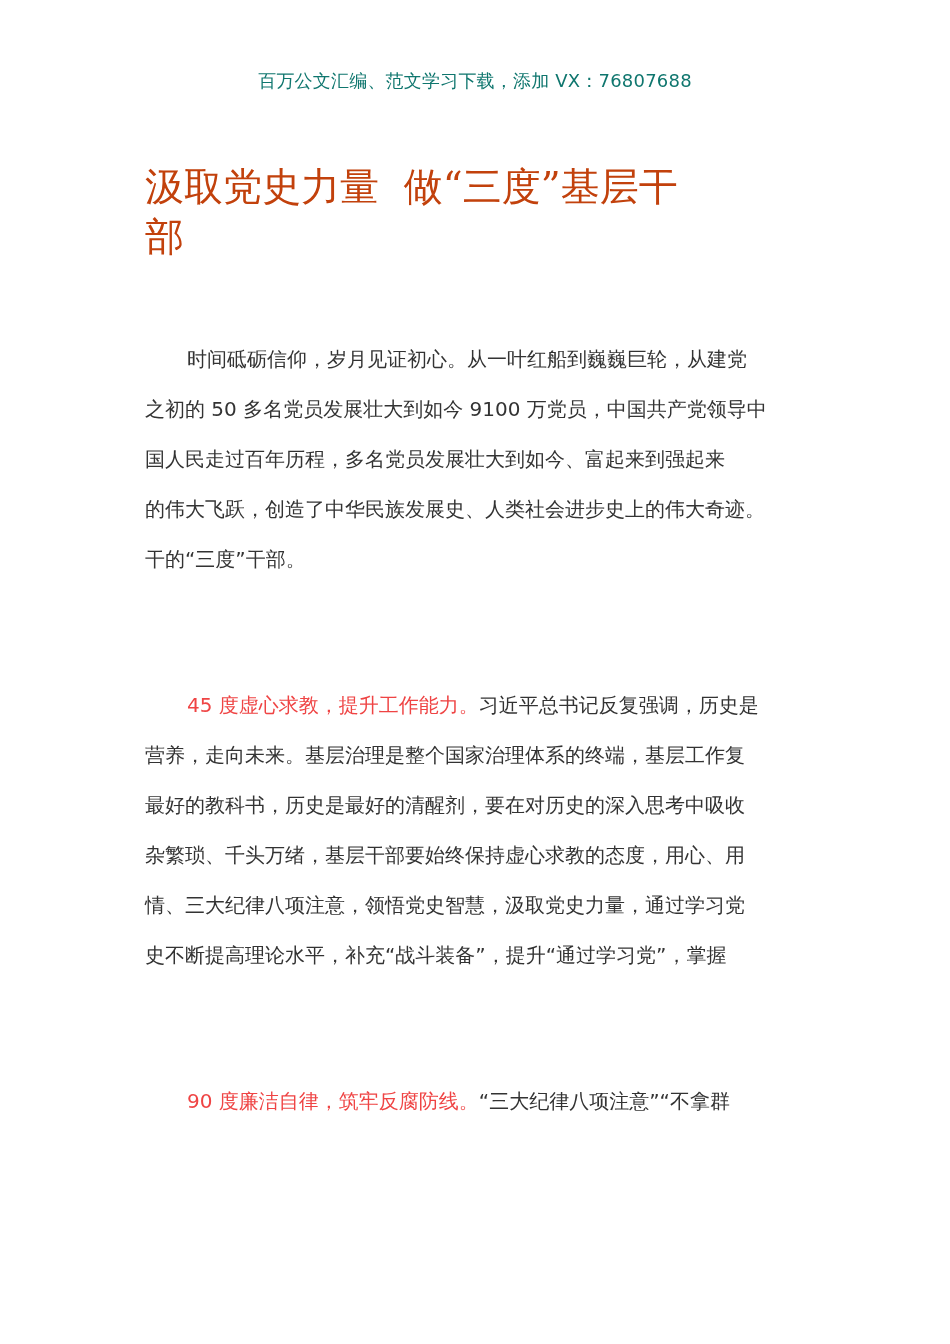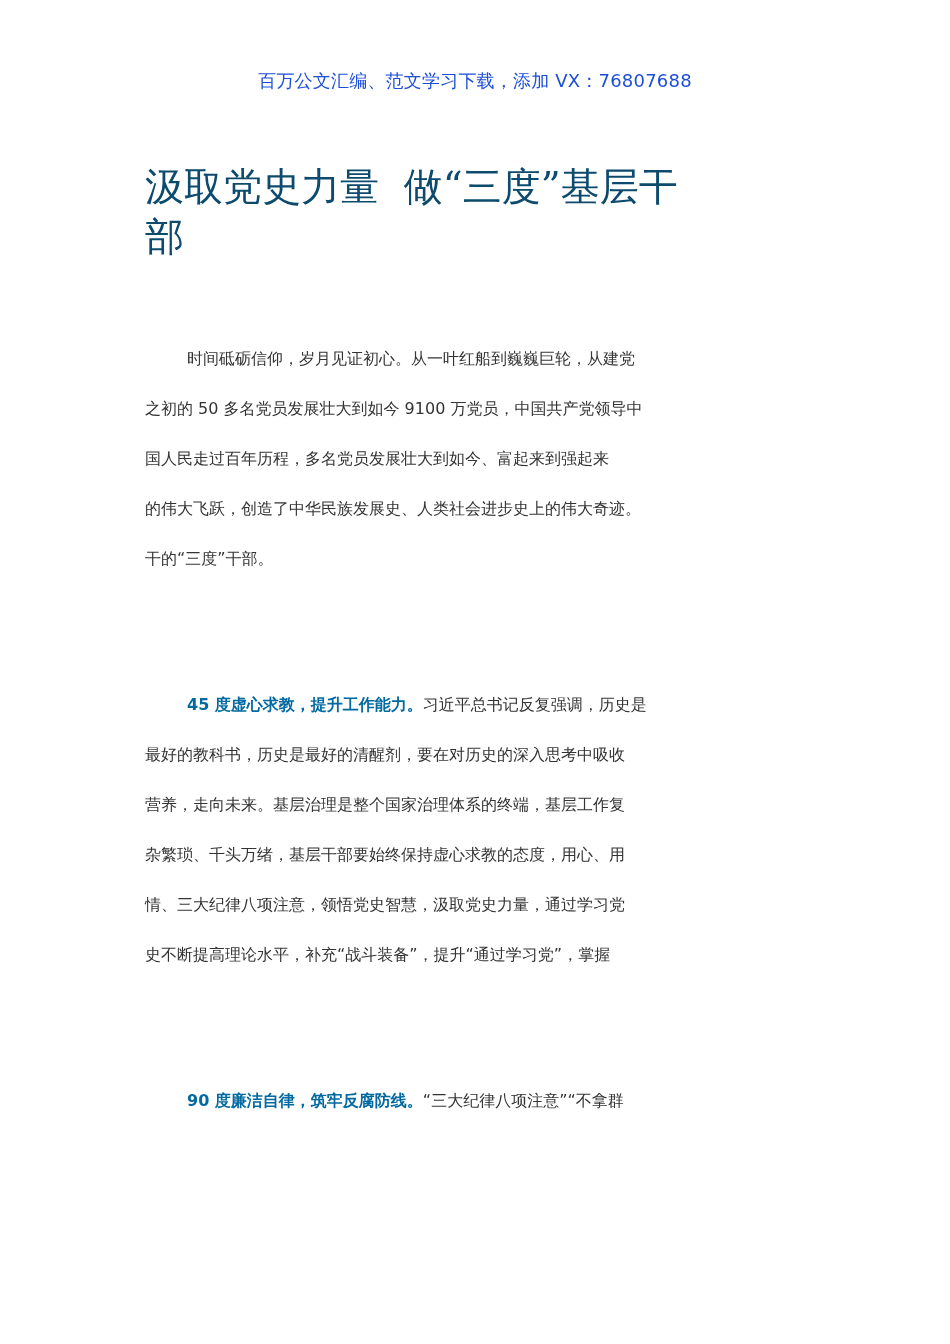--- a/index.html
+++ b/index.html
@@ -14,57 +14,57 @@
       overflow: hidden;
       font-family: "DejaVu Sans", "Liberation Sans", sans-serif;
       color: #333333;
     }
     .header-banner {
       position: absolute;
       top: 68px;
       left: 0;
       width: 950px;
       text-align: center;
-      color: #1d4ed8;
+      color: #0f766e;
       font-size: 18px;
       line-height: 26px;
       letter-spacing: 0.2px;
     }
     .doc-title {
       position: absolute;
       top: 162px;
       left: 145px;
       width: 660px;
       font-family: "DejaVu Serif", "Liberation Serif", serif;
       font-size: 39px;
       line-height: 50px;
-      color: #0c4a6e;
+      color: #c2410c;
       margin: 0;
       font-weight: normal;
     }
     .para {
       position: absolute;
       left: 145px;
       width: 665px;
       margin: 0;
     }
     .line {
       display: block;
       height: 50px;
       line-height: 50px;
-      font-size: 16px;
+      font-size: 20px;
       white-space: nowrap;
       color: #333333;
     }
     .line.indent {
       padding-left: 42px;
     }
     .bold {
-      font-weight: bold;
-      color: #0369a1;
+      font-weight: normal;
+      color: #ef4444;
     }
   </style>
 </head>
 <body>
 
 <div class="header-banner">百万公文汇编、范文学习下载，添加 VX：76807688</div>
 
 <h1 class="doc-title">
   <span style="display:block;white-space:pre;">汲取党史力量  做“三度”基层干</span>
   <span style="display:block;">部</span>
@@ -75,22 +75,22 @@
   <span class="line">之初的 50 多名党员发展壮大到如今 9100 万党员，中国共产党领导中</span>
   <span class="line">国人民走过百年历程，多名党员发展壮大到如今、富起来到强起来</span>
   <span class="line">的伟大飞跃，创造了中华民族发展史、人类社会进步史上的伟大奇迹。</span>
   <span class="line">干的“三度”干部。</span>
 </div>
 
 <div class="para" style="top:680px;">
   <span class="line indent">
     <span class="bold">45 度虚心求教，提升工作能力。</span><span>习近平总书记反复强调，历史是</span>
   </span>
+  <span class="line">营养，走向未来。基层治理是整个国家治理体系的终端，基层工作复</span>
   <span class="line">最好的教科书，历史是最好的清醒剂，要在对历史的深入思考中吸收</span>
-  <span class="line">营养，走向未来。基层治理是整个国家治理体系的终端，基层工作复</span>
   <span class="line">杂繁琐、千头万绪，基层干部要始终保持虚心求教的态度，用心、用</span>
   <span class="line">情、三大纪律八项注意，领悟党史智慧，汲取党史力量，通过学习党</span>
   <span class="line">史不断提高理论水平，补充“战斗装备”，提升“通过学习党”，掌握</span>
 </div>
 
 <div class="para" style="top:1076px;">
   <span class="line indent">
     <span class="bold">90 度廉洁自律，筑牢反腐防线。</span><span>“三大纪律八项注意”“不拿群</span>
   </span>
 </div>

